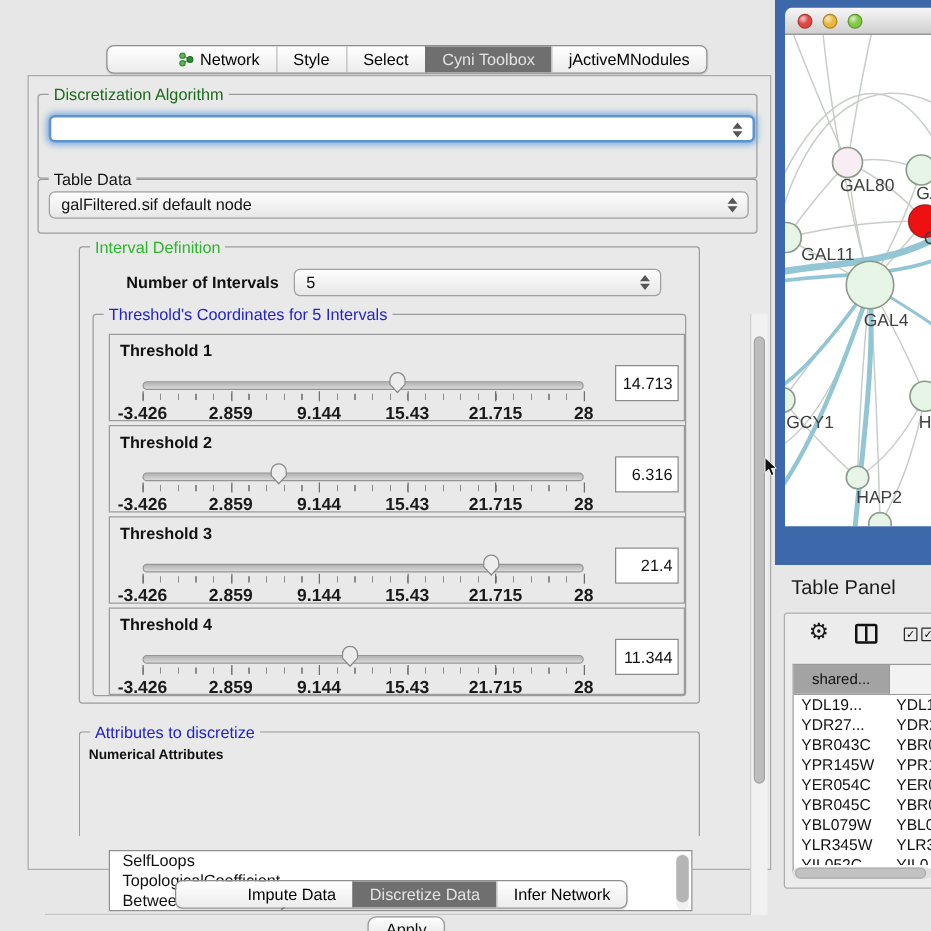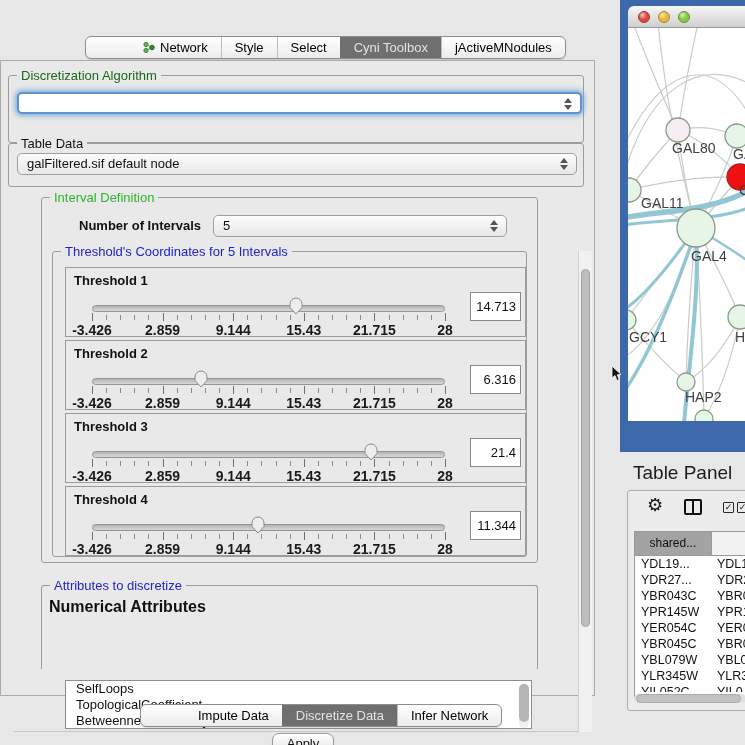--- a/index.html
+++ b/index.html
@@ -14,21 +14,21 @@
   .close-btn { position:absolute; left:593px; top:4px; font-size:14px; font-weight:bold; color:#111; }
 
   .seg { position:absolute; display:flex; height:23px; border:1px solid #8e8e8e; border-radius:6px; overflow:hidden;
          background:linear-gradient(#ffffff,#ececec); font-size:13px; box-shadow:0 1px 1px rgba(0,0,0,.15);padding-left:44px; }
   .seg .tab { padding:0 13px; line-height:22px; color:#000; border-left:1px solid #bcbcbc; display:flex; align-items:center; gap:5px; }
   .seg .tab:first-child { border-left:none; }
   .seg .tab.active { background:#6f6f6f; color:#e3e3e3; border-left:1px solid #6f6f6f; }
   .top-seg { left:85px; top:36px; }
   .bottom-seg { left:140px; top:704px; }
 
-  .cp-content { position:absolute; left:0; top:60px; width:595px; height:636px;
+  .cp-content { position:absolute; left:22px; top:60px; width:595px; height:636px;
                 background:#e9e9e9; border:1px solid #ababab; }
 
   .groupbox { position:absolute; border:1px solid #9c9c9c; border-radius:3px; }
   .legend { position:absolute; top:-8px; left:8px; background:#e9e9e9; padding:0 4px; font-size:13px; white-space:nowrap; }
   .legend.green { color:#2db52d; }
   .legend.blue  { color:#2222cc; }
   .legend.darkgreen { color:#1a6b1a; }
 
   .combo { position:absolute; height:22px; background:linear-gradient(#fdfdfd,#e7e7e7);
            border:1px solid #a0a0a0; border-radius:5px; font-size:13px; line-height:20px; padding:0 22px 0 9px; }
@@ -53,21 +53,21 @@
   .thumb { position:absolute; top:28px; width:15px; height:19px; transform:translateX(-50%); }
   .ticks { position:absolute; left:0; top:47px; width:354px; height:5px;
            background:repeating-linear-gradient(90deg,#8a8a8a 0,#8a8a8a 1px,transparent 1px,transparent 14.12px); }
   .majtick { position:absolute; top:45px; width:1px; height:8px; background:#6f6f6f; }
   .scale { position:absolute; left:0; top:54px; width:353px; height:12px; font-size:14px; color:#1a1a1a; }
   .scale span { position:absolute; transform:translateX(-50%); font-weight:bold; white-space:nowrap; }
   .tvalue { position:absolute; right:4px; top:24px; width:51px; height:29px; background:#fff; border:1px solid #8a8a8a;
             font-size:13px; line-height:27px; text-align:right; padding-right:4px; }
 
   .spinner-label { position:absolute; left:84px; top:218px; font-size:13px; font-weight:bold; }
-  .bold-label { font-weight:bold; font-size:16px; }
+  .bold-label { font-weight:bold; font-size:11px; }
 
   .attr-list { position:absolute; left:64px; top:619px; width:467px; height:49px; background:#fff; border:1px solid #8f8f8f; overflow:hidden; }
   .attr-list .item { font-size:13px; line-height:16px; padding-left:10px; }
   .attr-scroll { position:absolute; right:2px; top:2px; width:10px; height:45px; background:#f0f0f0; border-radius:5px; }
   .attr-scroll .thumbv { position:absolute; left:0; top:1px; width:10px; height:38px; background:#b5b5b5; border-radius:5px; }
 
   .vscrollbar { position:absolute; left:577px; top:190px; width:14px; height:481px; background:#f1f1f1; border-left:1px solid #cfcfcf; }
   .vscrollbar .thumbv { position:absolute; left:2px; top:18px; width:9px; height:358px; background:#bdbdbd; border:1px solid #a3a3a3; border-radius:5px; }
 
   .hline { position:absolute; left:13px; top:670px; width:576px; height:0; border-top:1px solid #c6c6c6; }
@@ -80,21 +80,21 @@
   .net-titlebar { position:absolute; left:8px; top:6px; width:117px; height:22px; border-radius:6px 0 0 0;
                   background:linear-gradient(#f7f7f7,#cfcfcf); border-bottom:1px solid #9a9a9a; }
   .light { position:absolute; top:5px; width:12px; height:12px; border-radius:50%; }
   .light.red    { left:10px; background:radial-gradient(circle at 35% 30%, rgba(255,255,255,.7), rgba(255,255,255,0) 45%), #df4744; border:1px solid #a8392f; }
   .light.yellow { left:30px; background:radial-gradient(circle at 35% 30%, rgba(255,255,255,.7), rgba(255,255,255,0) 45%), #e9b73c; border:1px solid #ad8326; }
   .light.green  { left:50px; background:radial-gradient(circle at 35% 30%, rgba(255,255,255,.7), rgba(255,255,255,0) 45%), #83c943; border:1px solid #5d9630; }
   .net-canvas { position:absolute; left:8px; top:28px; width:117px; height:393px; background:#fff; overflow:hidden; }
 
   
   .tp-titlebar { position:absolute; left:620px; top:456px; width:125px; height:28px; background:#e7e7e7; }
-  .tp-title { position:absolute; left:13px; top:6px; font-size:19px; color:#1c1c1c; }
+  .tp-title { position:absolute; left:13px; top:6px; font-size:16px; color:#1c1c1c; }
   .tp-box { position:absolute; left:627px; top:490px; width:130px; height:221px; background:#ececec; border:1px solid #adadad; border-radius:3px; }
   .gear-icon { position:absolute; left:19px; top:5px; font-size:18px; color:#1a1a1a; line-height:18px; }
   .split-icon { position:absolute; left:56px; top:8px; width:18px; height:16px; border:2px solid #111; border-radius:2px; }
   .split-icon div { position:absolute; left:6px; top:0; width:2px; height:12px; background:#111; }
   .cb-icon { position:absolute; top:11px; width:11px; height:11px; border:1.5px solid #2a2a2a; border-radius:1px; font-size:9px; line-height:9px; text-align:center; color:#111; }
   .tp-table { position:absolute; left:6px; top:40px; width:150px; height:167px; background:#fff; border:1px solid #9a9a9a; }
   .tp-header { display:flex; height:24px; border-bottom:1px solid #9a9a9a; font-size:12px; }
   .tp-header .hc1 { width:78px; background:#a3a3a3; border-right:1px solid #9a9a9a; text-align:center; line-height:23px; }
   .tp-header .hc2 { width:72px; background:#f2f2f2; text-align:right; line-height:23px; padding-right:28px; }
   .tp-rows { height:136px; overflow:hidden; font-size:12.5px; }

